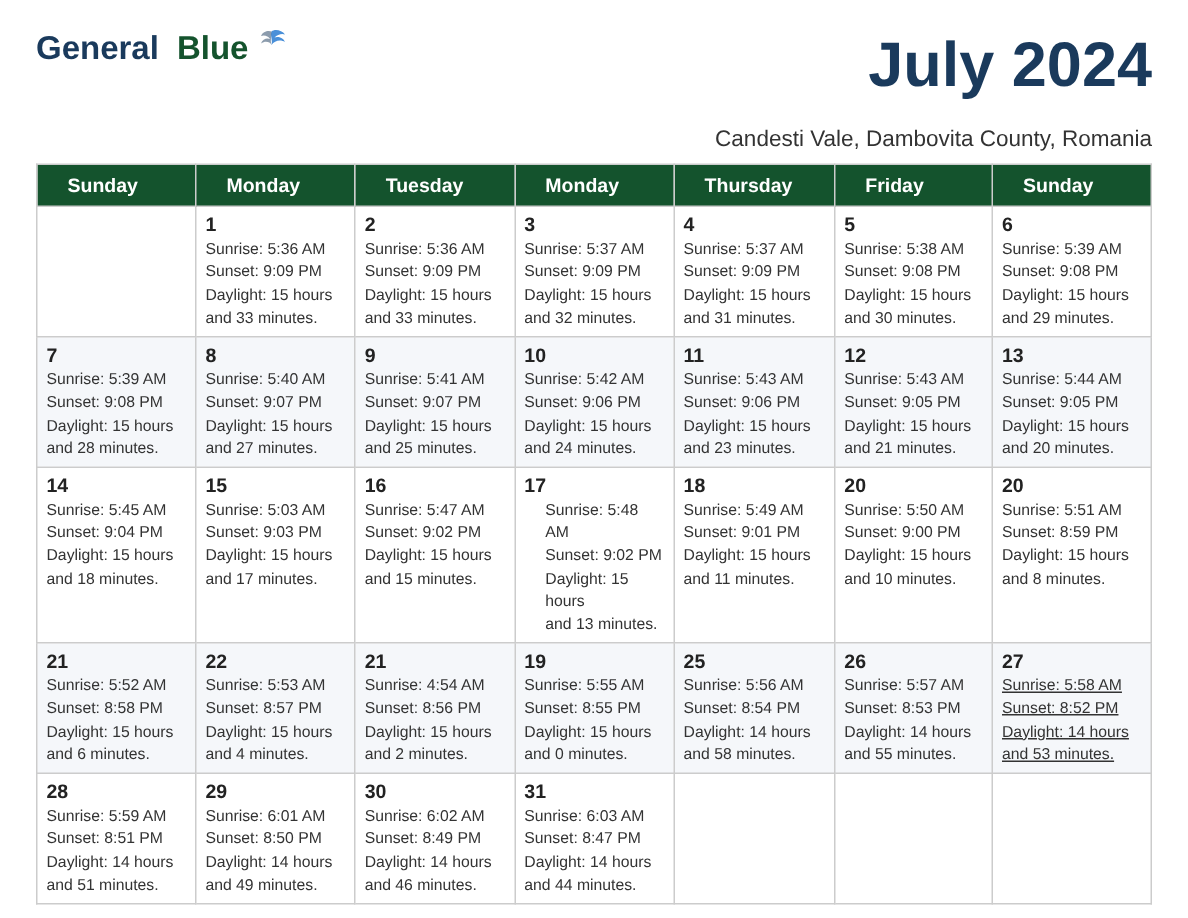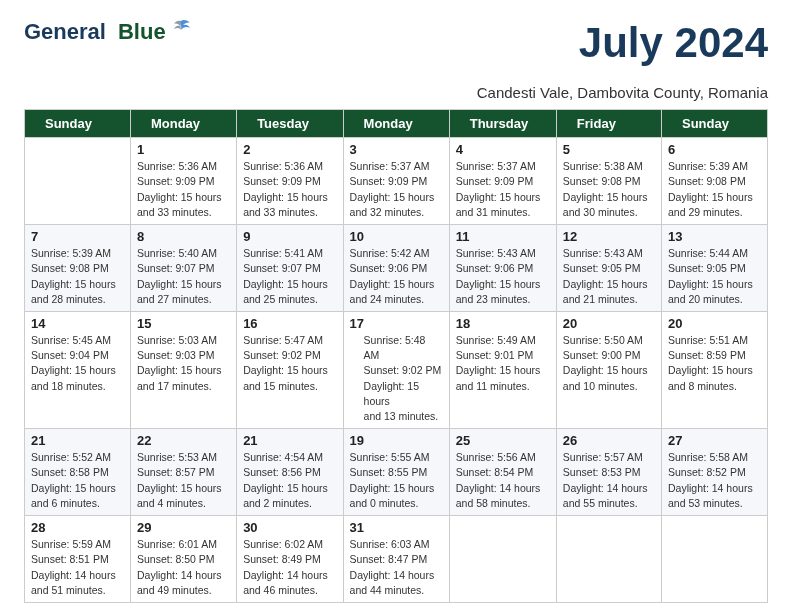--- a/index.html
+++ b/index.html
@@ -314,21 +314,21 @@
           </td>
           <td>
             <span class="day-number">26</span>
             <div class="day-info" style="white-space: pre-line;">Sunrise: 5:57 AM
 Sunset: 8:53 PM
 Daylight: 14 hours
 and 55 minutes.</div>
           </td>
           <td>
             <span class="day-number">27</span>
-            <div class="day-info" style="white-space: pre-line;">Sunrise: 5:58 AM
+            <div class="day-info" style="white-space: pre-line; text-decoration: underline;">Sunrise: 5:58 AM
 Sunset: 8:52 PM
 Daylight: 14 hours
 and 53 minutes.</div>
           </td>
         </tr>
         <tr>
           <td>
             <span class="day-number">28</span>
             <div class="day-info" style="white-space: pre-line;">Sunrise: 5:59 AM
 Sunset: 8:51 PM

